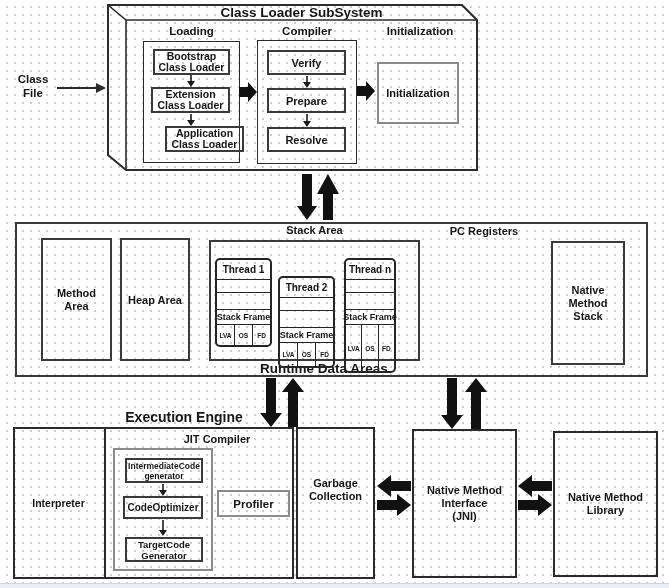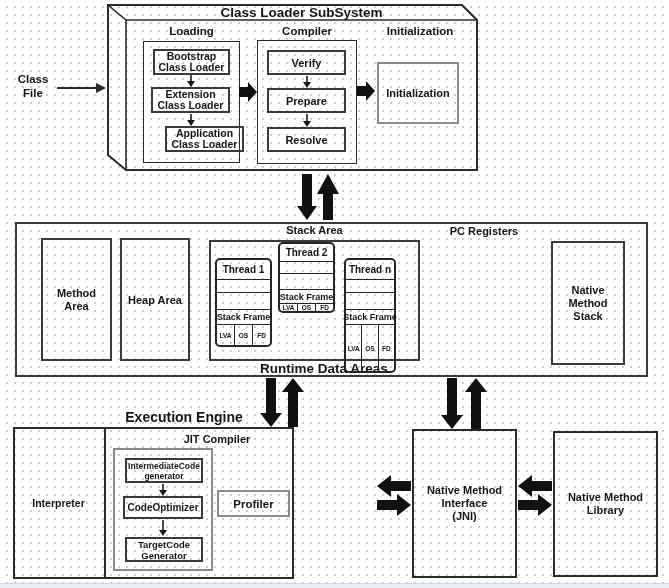--- a/index.html
+++ b/index.html
@@ -132,21 +132,21 @@
     <div class="t-e1"></div>
     <div class="t-e2"></div>
     <div class="t-frame">Stack Frame</div>
     <div class="t-cells">
       <div>LVA</div>
       <div>OS</div>
       <div>FD</div>
     </div>
   </div>
 
-  <div class="abs thread" style="left:278px;top:242px;width:57px;height:71px">
+  <div class="abs thread" style="left:278px;top:276px;width:57px;height:92px">
     <div class="t-name">Thread 2</div>
     <div class="t-e1"></div>
     <div class="t-e2"></div>
     <div class="t-frame">Stack Frame</div>
     <div class="t-cells">
       <div>LVA</div>
       <div>OS</div>
       <div>FD</div>
     </div>
   </div>
@@ -184,20 +184,24 @@
     <div class="nowrap">IntermediateCode</div>
     <div class="nowrap">generator</div>
   </div>
   <div class="abs row nowrap bdark" style="left:123px;top:496px;width:80px;height:23px;font-size:10px">CodeOptimizer</div>
   <div class="abs flex bdark" style="left:125px;top:537px;width:78px;height:25px;font-size:9.5px;line-height:11px">
     <div class="nowrap">TargetCode</div>
     <div class="nowrap">Generator</div>
   </div>
   <div class="abs row nowrap bgray" style="left:217px;top:490px;width:73px;height:27px;font-size:11.5px">Profiler</div>
 
+  <div class="abs flex bblack" style="left:296px;top:427px;width:79px;height:152px;font-size:11px;line-height:13px;padding-bottom:26px">
+    <div>Garbage</div>
+    <div>Collection</div>
+  </div>
 
   <div class="abs flex bblack" style="left:412px;top:429px;width:105px;height:149px;font-size:11px;line-height:13px">
     <div class="nowrap">Native Method</div>
     <div>Interface</div>
     <div>(JNI)</div>
   </div>
 
   <div class="abs flex bblack" style="left:553px;top:431px;width:105px;height:146px;font-size:11px;line-height:13px">
     <div class="nowrap">Native Method</div>
     <div>Library</div>

